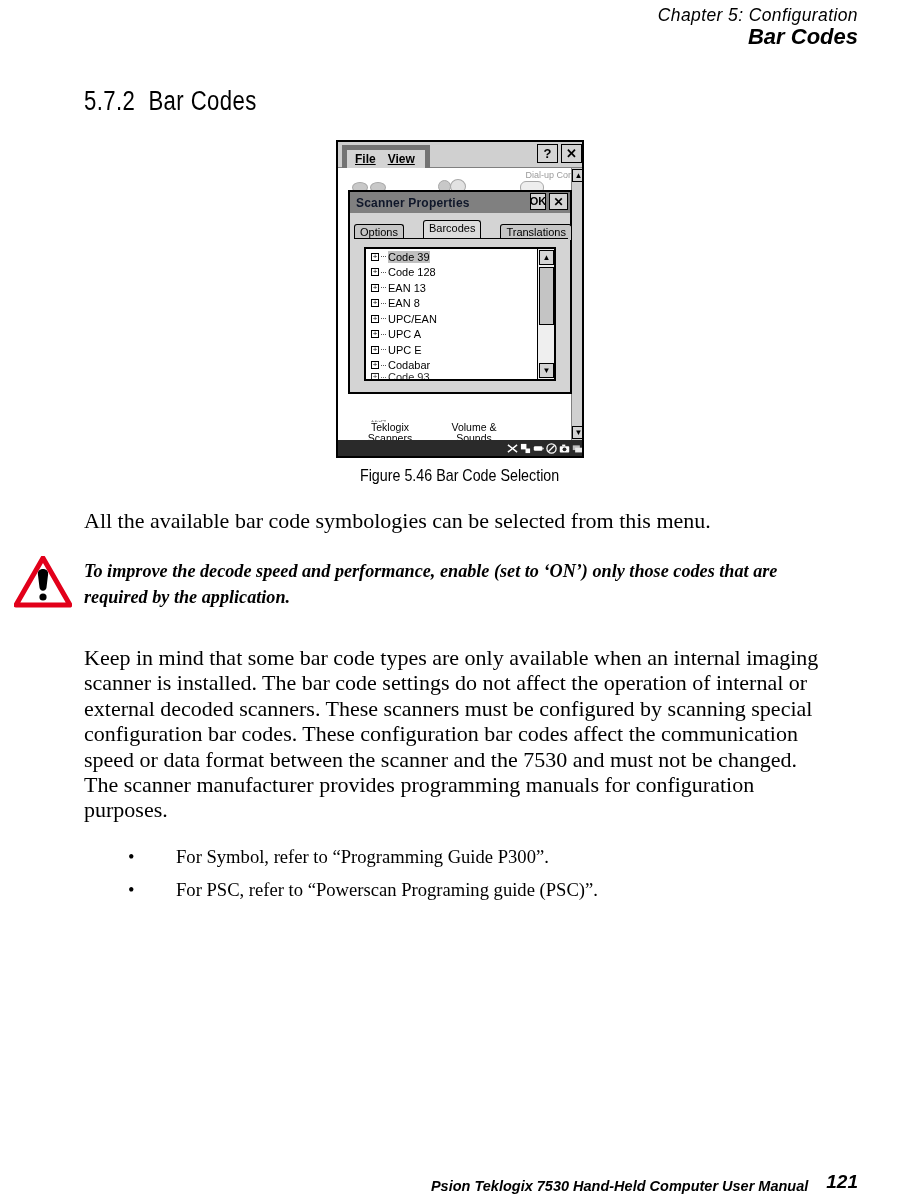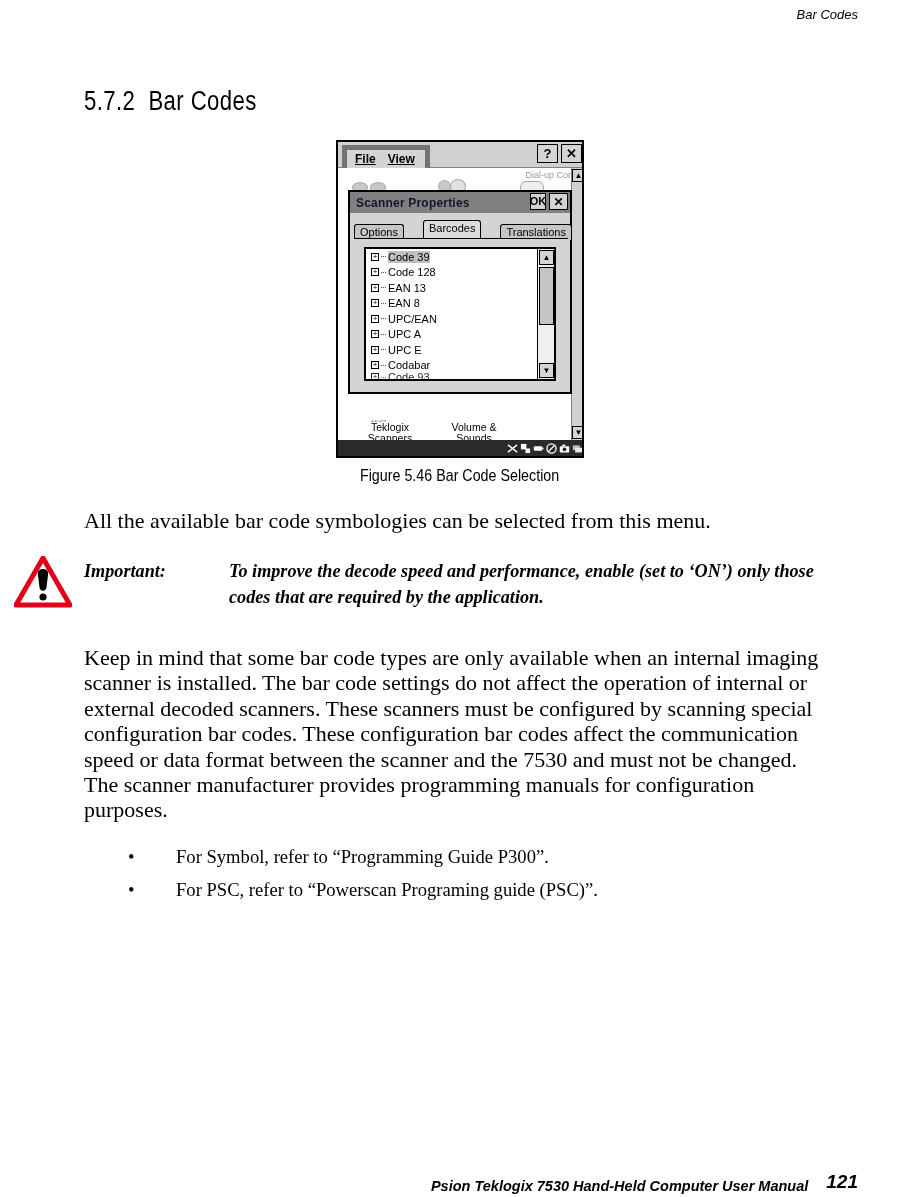--- a/index.html
+++ b/index.html
@@ -17,21 +17,21 @@
   .runhead {
     position:absolute; top:0; left:0; width:920px;
     padding:4px 62px 0 0;
     text-align:right;
     font-family:"Liberation Sans", sans-serif;
   }
   .runhead .line1 {
     font-style:italic; font-size:17.5px; letter-spacing:.4px; line-height:22px;
   }
   .runhead .line2 {
-    font-weight:normal; font-style:italic; font-size:13px; line-height:22px;
+    font-weight:bold; font-style:italic; font-size:22px; line-height:22px;
   }
 
   
   .sec-heading {
     position:absolute; left:84px; top:86px;
     font-family:"Liberation Sans", sans-serif;
     font-size:27px;
     font-stretch:condensed;
     letter-spacing:.5px;
     transform:scaleX(.82);
@@ -279,20 +279,21 @@
     padding-right:62px; gap:18px;
     font-family:"Liberation Sans", sans-serif;
   }
   .footer .ftitle { font-style:italic; font-weight:bold; font-size:14.5px;margin-top:8px; }
   .footer .fpage  { font-style:italic; font-weight:bold; font-size:19px; }
 </style>
 </head>
 <body>
 
 <div class="runhead">
+  <div class="line1">Chapter  5:  Configuration</div>
   <div class="line2">Bar Codes</div>
 </div>
 
 <div class="sec-heading">5.7.2  Bar Codes</div>
 
 <div class="figure-wrap">
 
   <div class="device">
 
     <div class="dev-menubar">
@@ -443,21 +444,20 @@
 
 <div class="body-text" id="intro-line">All the available bar code symbologies can be selected from this menu.</div>
 
 <svg class="warn-icon" viewBox="0 0 58 52">
   <path d="M29 2 L56 49 L2 49 Z" fill="#ffffff" stroke="#e2001a" stroke-width="5" stroke-linejoin="round"></path>
   <path d="M29 13 c3.4 0 5.4 2.2 5.1 5.2 l-1.6 13.4 c-0.2 1.9 -1.6 3.1 -3.5 3.1 s-3.3 -1.2 -3.5 -3.1 l-1.6 -13.4 c-0.3 -3 1.7 -5.2 5.1 -5.2 z" fill="#000000"></path>
   <circle cx="29" cy="41" r="3.6" fill="#000000"></circle>
 </svg>
 
 <div class="important">
-  <div class="imp-label">Important:</div>
   <div class="imp-body">To improve the decode speed and performance, enable (set to ‘ON’) only those codes that are required by the application.</div>
 </div>
 
 <div class="body-text" id="para2">Keep in mind that some bar code types are only available when an internal imaging scanner is installed. The bar code settings do not affect the operation of internal or external decoded scanners. These scanners must be configured by scanning special configuration bar codes. These configuration bar codes affect the communication speed or data format between the scanner and the 7530 and must not be changed. The scanner manufacturer provides programming manuals for configuration purposes.</div>
 
 <div class="bullets">
   <div class="bl">
     <span class="bullet-dot">•</span>
     <span>For Symbol, refer to “Programming Guide P300”.</span>
   </div>

